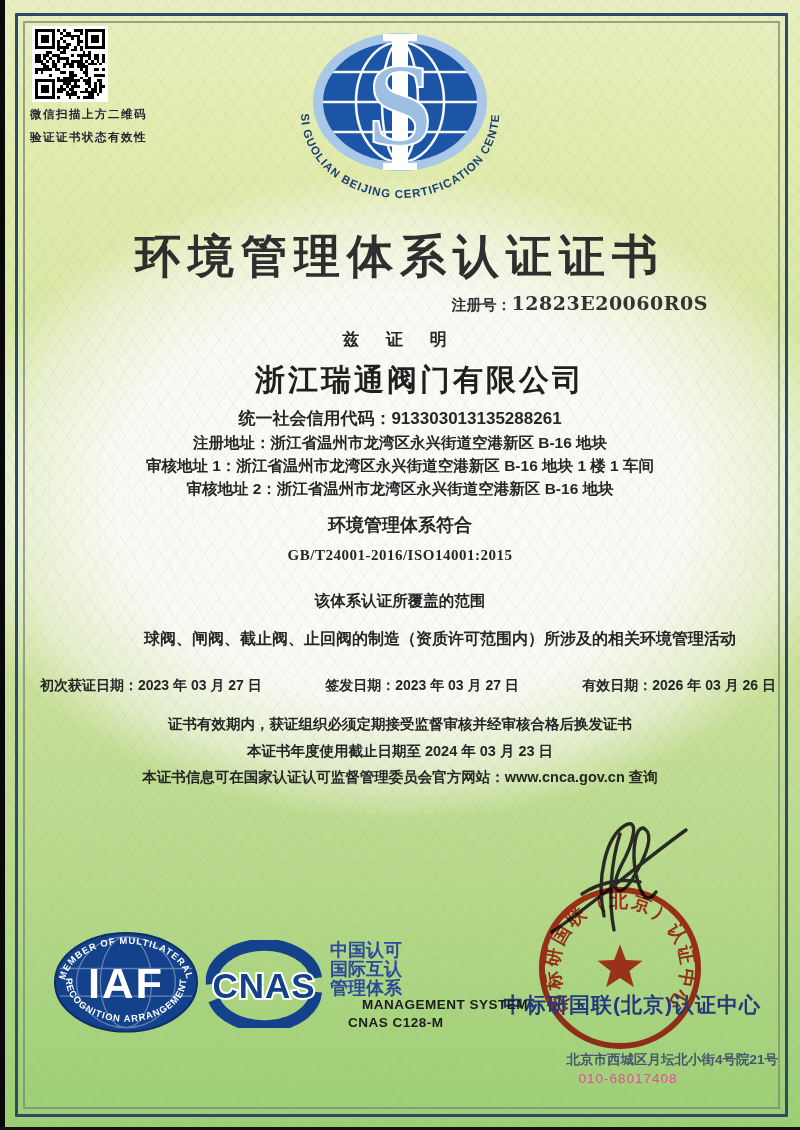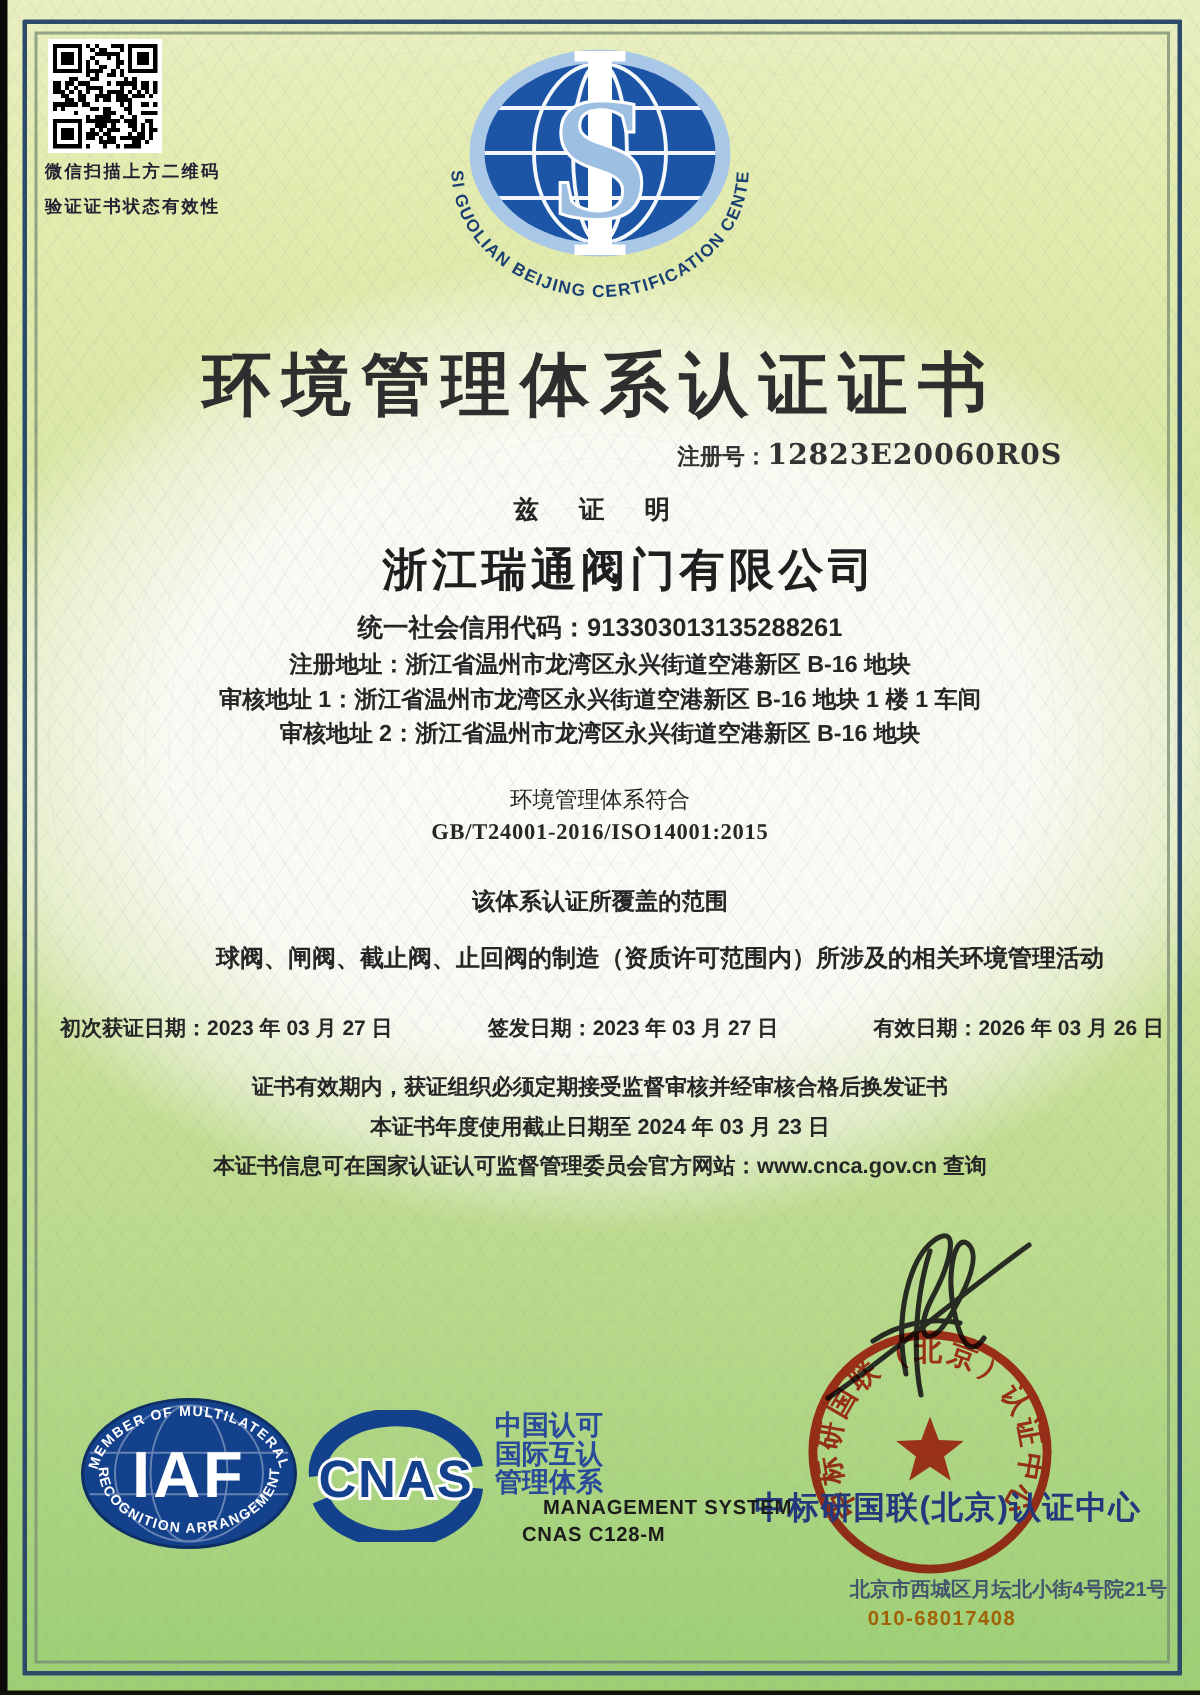--- a/index.html
+++ b/index.html
@@ -36,21 +36,21 @@
 
   
   .title{top:226px;font-size:46px;font-weight:800;color:#2e2e2e;letter-spacing:7px;font-family:Liberation Serif, serif;}
   .reg{top:292px;right:92px;font-size:15px;font-weight:700;color:#333;}
   .reg .num{font-family:"DejaVu Serif","Liberation Serif",serif;font-size:19px;font-weight:700;letter-spacing:.5px;}
 
   .certify{top:328px;font-size:17px;font-weight:700;letter-spacing:11px;}
   .company{top:360px;font-size:30px;font-weight:800;letter-spacing:3px;color:#1f1f1f;padding-left:20px;}
   .credit{top:407px;font-size:17px;font-weight:700;}
   .addr{font-size:15.5px;font-weight:700;}
-  .conform{top:524px;font-size:15px;font-weight:400;}
+  .conform{top:513px;font-size:18px;font-weight:700;}
   .standard{top:547px;font-size:15px;font-weight:700;font-family:Liberation Serif, serif;letter-spacing:.5px;}
   .scope-label{top:591px;font-size:15.5px;font-weight:700;}
   .scope{top:629px;font-size:16px;font-weight:800;padding-left:40px;}
 
   .dates{position:absolute;top:677px;left:0;width:100%;display:flex;justify-content:space-between;
          box-sizing:border-box;padding:0 24px 0 40px;font-size:14px;font-weight:700;color:#262626;}
 
   .note{font-size:14.5px;font-weight:700;}
 
   
@@ -60,21 +60,21 @@
   .mgmt{position:absolute;left:316px;top:997px;font-size:13.5px;font-weight:800;color:#1c1c1c;letter-spacing:.5px;padding-left:46px;}
   .cnas-code{position:absolute;left:348px;top:1015px;font-size:13.5px;font-weight:800;color:#1c1c1c;letter-spacing:.5px;}
 
   .signature{position:absolute;left:548px;top:816px;width:145px;height:132px;}
   .stamp{position:absolute;left:536px;top:884px;width:168px;height:168px;opacity:.92;mix-blend-mode:multiply;}
   .issuer{position:absolute;left:472px;top:991px;width:320px;text-align:center;font-size:21px;font-weight:700;
           color:#24387d;letter-spacing:1px;}
   .issuer-addr{position:absolute;left:478px;top:1051px;width:300px;text-align:right;
                font-size:13.5px;font-weight:700;color:#44566e;}
   .issuer-phone{position:absolute;left:478px;top:1071px;width:300px;text-align:center;
-                font-size:13.5px;font-weight:700;color:#a16207;letter-spacing:1px;}
+                font-size:13.5px;font-weight:400;color:#ec4899;letter-spacing:1px;}
 </style>
 </head>
 <body>
 
 <div class="paper"></div>
 <div class="center-glow"></div>
 <div class="guilloche"></div>
 <div class="frame-outer"></div>
 <div class="frame-inner"></div>
 <div class="edge-left"></div>

